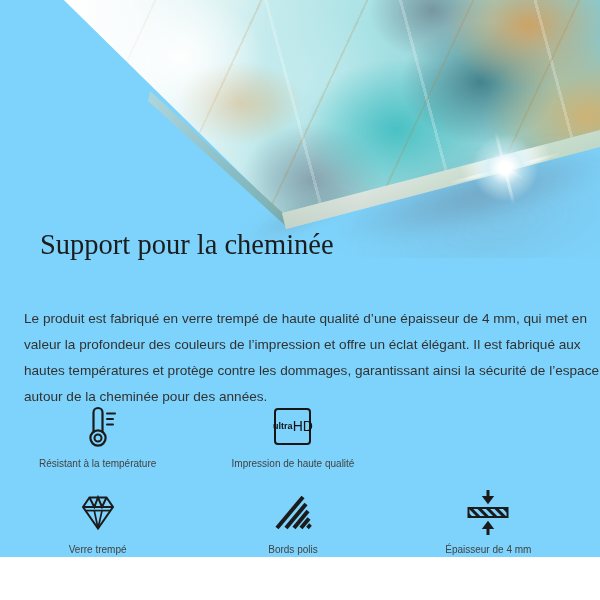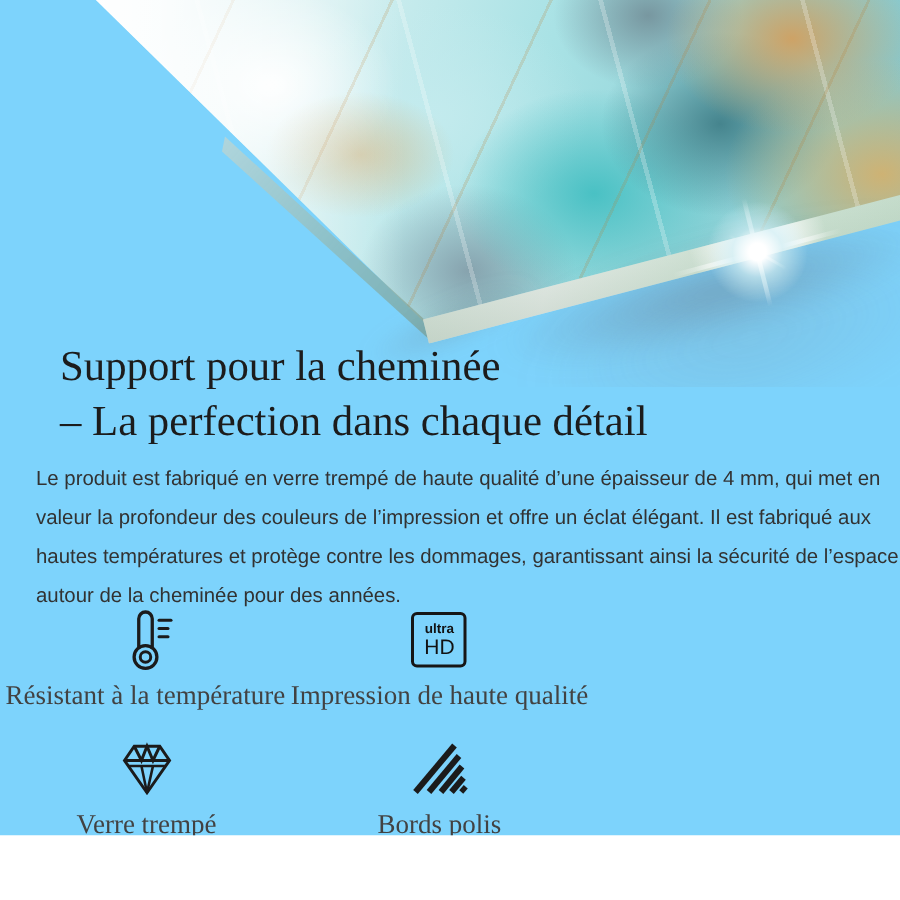--- a/index.html
+++ b/index.html
@@ -66,26 +66,26 @@
     font-family:"Liberation Serif","DejaVu Serif",serif;font-size:28.5px;line-height:37px;
     color:#1c1c1c;font-weight:400;}
   .desc{position:absolute;left:24px;top:306px;width:540px;font-size:13.6px;line-height:26px;color:#323232;}
   .desc div{white-space:nowrap;}
   
   .features{position:absolute;left:0;top:403px;width:586px;}
   .frow{display:grid;grid-template-columns:1fr 1fr 1fr;justify-items:center;}
   .frow + .frow{margin-top:18px;}
   .cell{display:flex;flex-direction:column;align-items:center;}
   .icon-box{height:46px;display:flex;align-items:center;justify-content:center;margin-bottom:7px;}
-  .flabel{font-size:18px;line-height:15px;color:#424242;white-space:nowrap;font-family:Liberation Serif, serif;}
+  .flabel{font-size:10px;line-height:15px;color:#424242;white-space:nowrap;}
   svg.fi{display:block;}
   .fi *{vector-effect:none;}
   
   .uhd{width:33px;height:33px;border:2.5px solid #161616;border-radius:4px;
-    display:flex;flex-direction:column;align-items:center;justify-content:center;color:#121212;}
+    display:flex;flex-direction:row;align-items:center;justify-content:center;color:#121212;}
   .uhd .t1{font-size:9px;line-height:9px;font-weight:700;letter-spacing:0;}
   .uhd .t2{font-size:14px;line-height:14px;font-weight:400;letter-spacing:0;}
 </style>
 </head>
 <body>
 
 <div class="page">
 
   <div class="hero">
     <div class="layer surface"></div>
@@ -99,21 +99,20 @@
     <div class="sparkle">
       <div class="ray ray1"></div>
       <div class="ray ray2"></div>
       <div class="ray ray3"></div>
       <div class="glow"></div>
     </div>
   </div>
 
   <h1 class="heading" style="margin:0;">
     <div>Support pour la cheminée</div>
-    <div>– La perfection dans chaque détail</div>
   </h1>
 
   <div class="desc">
     <div>Le produit est fabriqué en verre trempé de haute qualité d’une épaisseur de 4 mm, qui met en</div>
     <div>valeur la profondeur des couleurs de l’impression et offre un éclat élégant. Il est fabriqué aux</div>
     <div>hautes températures et protège contre les dommages, garantissant ainsi la sécurité de l’espace</div>
     <div>autour de la cheminée pour des années.</div>
   </div>
 
   <div class="features">
@@ -166,16 +165,33 @@
             <path d="M4 35 L30 4"></path>
             <path d="M13 35 L33 11"></path>
             <path d="M21 35 L35 18"></path>
             <path d="M28 35 L36 25.5"></path>
             <path d="M34.5 35 L37.5 31.5" stroke-width="3.5"></path>
           </svg>
         </div>
         <div class="flabel">Bords polis</div>
       </div>
 
+      <div class="cell">
+        <div class="icon-box">
+          <svg class="fi" width="46" height="48" viewBox="0 0 46 48" fill="none">
+            <defs>
+              <pattern id="hatch" patternUnits="userSpaceOnUse" width="6" height="6" patternTransform="rotate(-45 0 0)">
+                <rect width="3" height="6" fill="#1b1b1b"></rect>
+              </pattern>
+            </defs>
+            <rect x="3.5" y="20" width="39" height="9" fill="url(#hatch)" stroke="#1b1b1b" stroke-width="2"></rect>
+            <path d="M23 2 L23 8" stroke="#1b1b1b" stroke-width="3"></path>
+            <path d="M16.8 8 L29.2 8 L23 16.3 Z" fill="#1b1b1b"></path>
+            <path d="M16.8 41 L29.2 41 L23 32.7 Z" fill="#1b1b1b"></path>
+            <path d="M23 41 L23 47" stroke="#1b1b1b" stroke-width="3"></path>
+          </svg>
+        </div>
+        <div class="flabel">Épaisseur de 4 mm</div>
+      </div>
     </div>
   </div>
 
 </div>
 
 </body></html>

